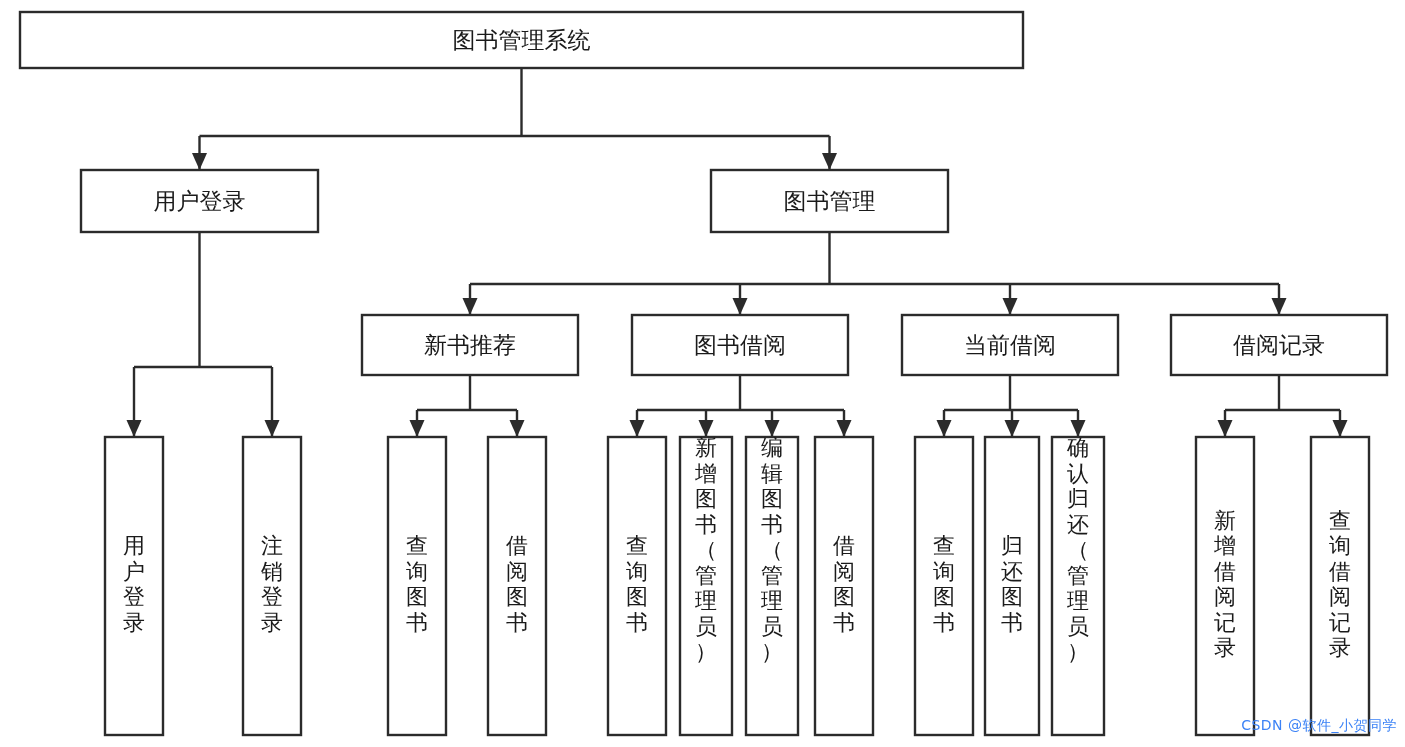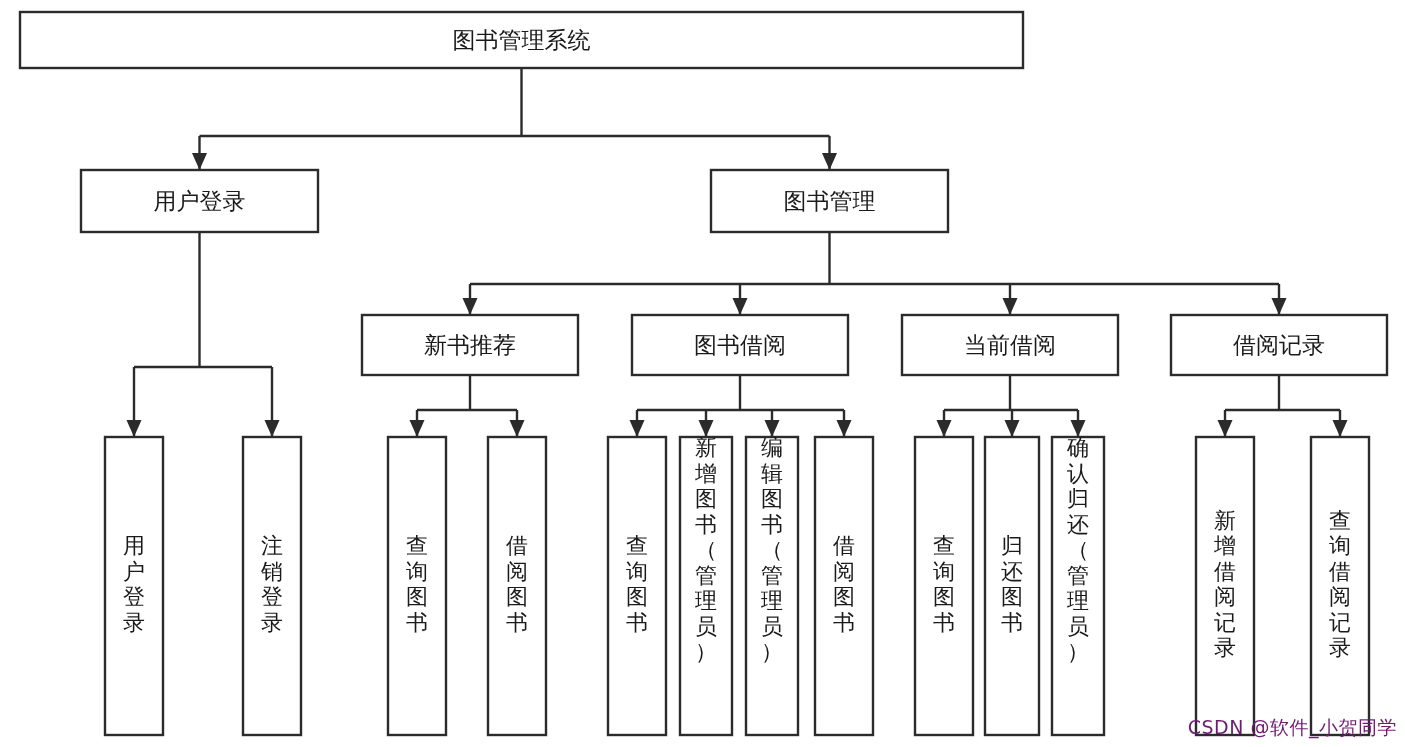--- a/index.html
+++ b/index.html
@@ -47,23 +47,23 @@
     stroke-width: 2.4;
     fill: none;
   }
   .arrow-head {
     fill: #2b2b2b;
     stroke: none;
   }
   .watermark {
     position: absolute;
     right: 8px;
-    bottom: 6px;
-    font-size: 19px;
-    color: #701a75;
+    bottom: 12px;
+    font-size: 14px;
+    color: #3b82f6;
     font-family: "DejaVu Sans", "Liberation Sans", sans-serif;
     letter-spacing: 0.5px;
     white-space: nowrap;
     user-select: none;
   }
 </style>
 </head>
 <body>
 
 <div id="diagram-root">

